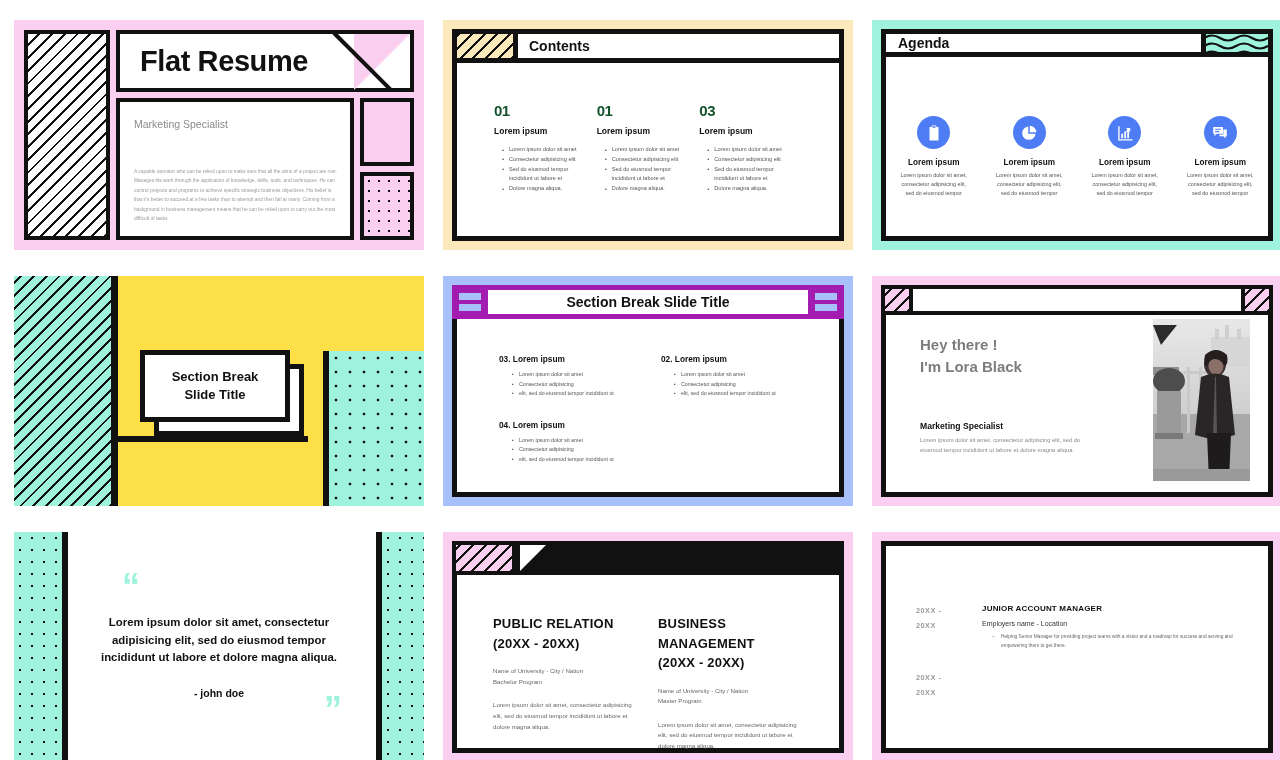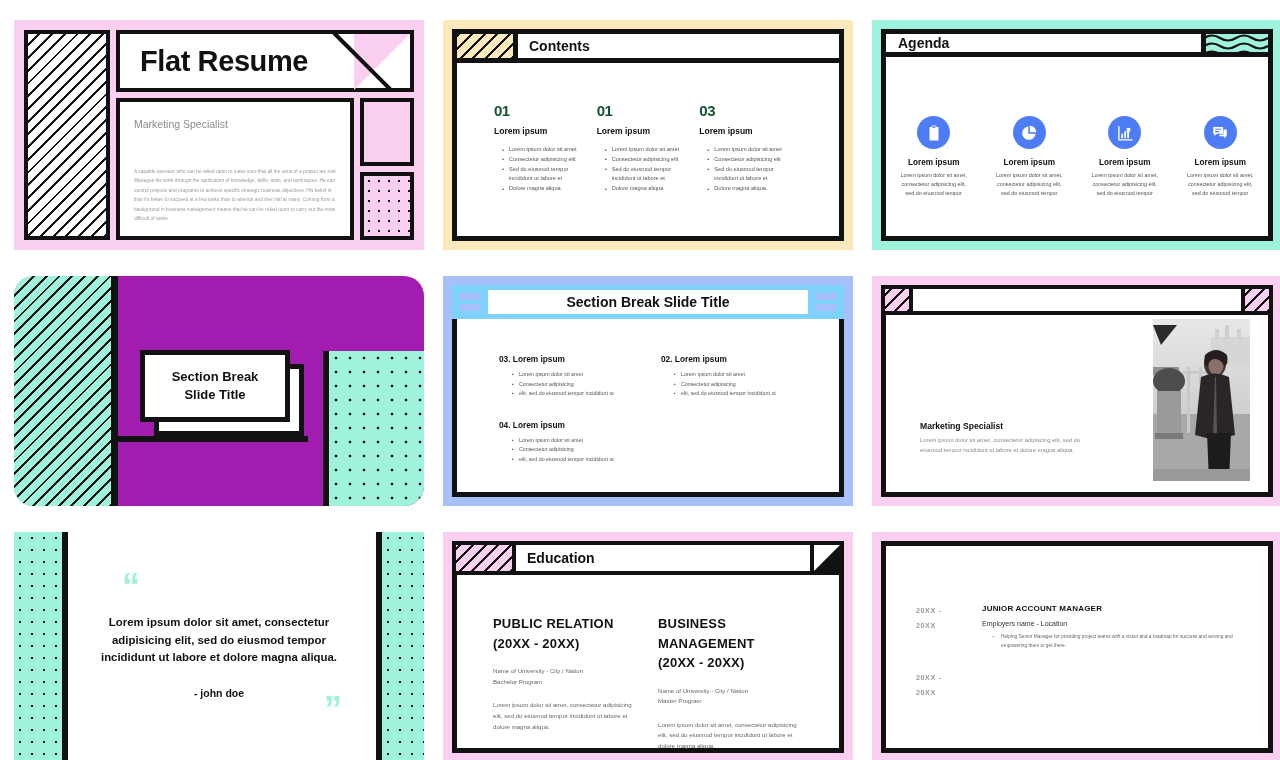--- a/index.html
+++ b/index.html
@@ -159,21 +159,21 @@
   .s3-circle {
     width:33px; height:33px; border-radius:50%;
     background:#4d7cf5; margin:0 auto;
     display:flex; align-items:center; justify-content:center;
   }
   .s3-circle svg { width:18px; height:18px; fill:#fff; }
   .s3-item-title { margin-top:9px; font-size:8.2px; font-weight:700; color:#111; }
   .s3-item-desc { margin-top:4px; font-size:5.4px; line-height:1.65; color:#555; padding:0 7px; }
 
   
-  .s4 { background:#a21caf;border-radius:20px; }
+  .s4 { background:#fde047; }
   .s4-stripe { position:absolute; left:0; top:0; width:97px; height:230px; }
   .s4-bar-v { position:absolute; left:97px; top:0; width:7px; height:230px; background:#111; }
   .s4-dotpanel { position:absolute; right:0; top:75px; width:95px; height:155px; }
   .s4-dotbar { position:absolute; right:95px; top:75px; width:6px; height:155px; background:#111; }
   .s4-hbar { position:absolute; left:104px; top:160px; width:190px; height:6px; background:#111; }
   .s4-shadow {
     position:absolute; left:140px; top:88px; width:150px; height:72px;
     background:#fff; border:5px solid #111;
   }
   .s4-card {
@@ -181,21 +181,21 @@
     background:#fff; border:5px solid #111;
     display:flex; align-items:center; justify-content:center;
   }
   .s4-card-text { font-size:13px; font-weight:700; color:#111; text-align:center; line-height:1.35; }
 
   
   .s5 { background:#a8c0fa; padding:9px; }
   .s5-frame { position:absolute; inset:9px; border:5px solid #111; background:#fff; }
   .s5-head {
     position:absolute; left:9px; top:9px; right:9px; height:34px;
-    background:#7dd3fc; display:flex; align-items:center; padding:16px 4px;
+    background:#a21caf; display:flex; align-items:center; padding:16px 4px;
   }
   .s5-ticks { width:28px; display:flex; flex-direction:column; gap:4px; padding:5px 3px; }
   .s5-tick { height:7px; background:#a8c0fa; }
   .s5-head-label {
     flex:1; height:24px; background:#fff; margin:0 4px;
     display:flex; align-items:center; justify-content:center;
     font-size:14px; font-weight:700; color:#111;
   }
   .s5-cols {
     position:absolute; left:56px; right:30px; top:78px;
@@ -471,20 +471,24 @@
       </div>
     </div>
   </div>
 
   <div class="slide s6">
     <div class="s6-frame"></div>
     <div class="s6-head">
       <div class="s6-corner-l diag-stripes-pink"></div>
       <div class="s6-head-bar"></div>
       <div class="s6-corner-r diag-stripes-pink"></div>
+    </div>
+    <div class="s6-greet">
+      <span>Hey there !</span><br>
+      <span>I'm Lora Black</span>
     </div>
     <div class="s6-role">Marketing Specialist</div>
     <div class="s6-desc">Lorem ipsum dolor sit amet, consectetur adipiscing elit, sed do eiusmod tempor incididunt ut labore et dolore magna aliqua.</div>
     <div class="s6-photo">
       <svg width="97" height="162" viewBox="0 0 97 162" preserveAspectRatio="none">
         <defs>
           <linearGradient id="sky6" x1="0" y1="0" x2="0" y2="1">
             <stop offset="0%" stop-color="#e8e8e8"></stop>
               <stop offset="100%" stop-color="#bdbdbd"></stop>
           </linearGradient>
@@ -522,21 +526,20 @@
     <div class="s7-qopen">“</div>
     <div class="s7-quote">Lorem ipsum dolor sit amet, consectetur adipisicing elit, sed do eiusmod tempor incididunt ut labore et dolore magna aliqua.</div>
     <div class="s7-author">- john doe</div>
     <div class="s7-qclose">”</div>
   </div>
 
   <div class="slide sdoc">
     <div class="sdoc-frame"></div>
     <div class="sdoc-head">
       <div class="sdoc-head-stripe diag-stripes-pink"></div>
-      <div class="sdoc-head-label">Education</div>
       <div class="sdoc-head-fold">
         <div class="sdoc-fold-tri"></div>
       </div>
     </div>
     <div class="s8-cols">
       <div class="s8-col">
         <div class="s8-title" style="white-space:pre-line">PUBLIC RELATION
 (20XX - 20XX)</div>
         <div class="s8-uni" style="white-space:pre-line">Name of University - City / Nation
 Bachelor Program</div>

